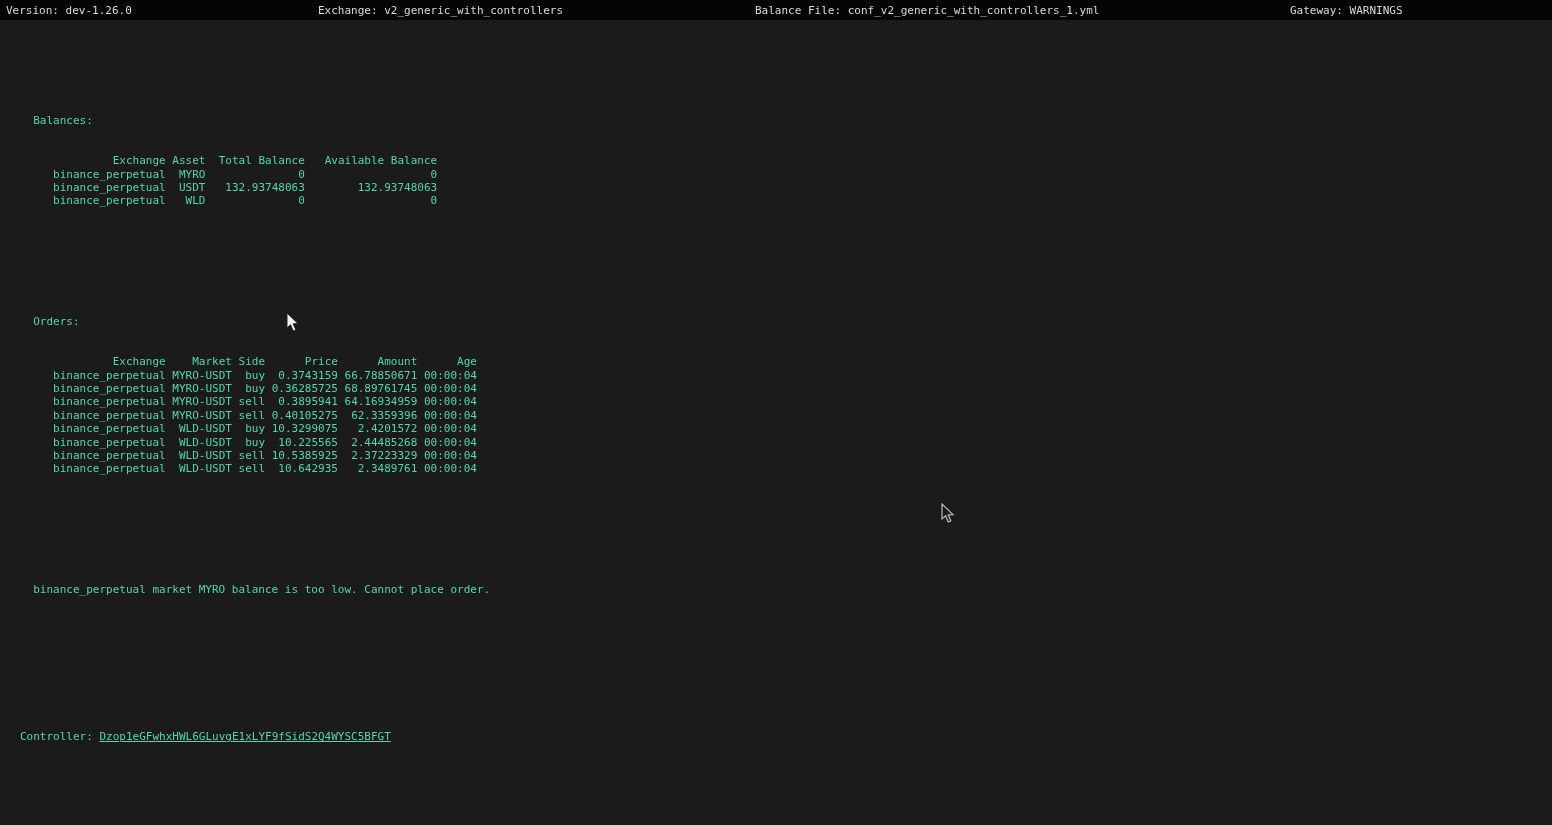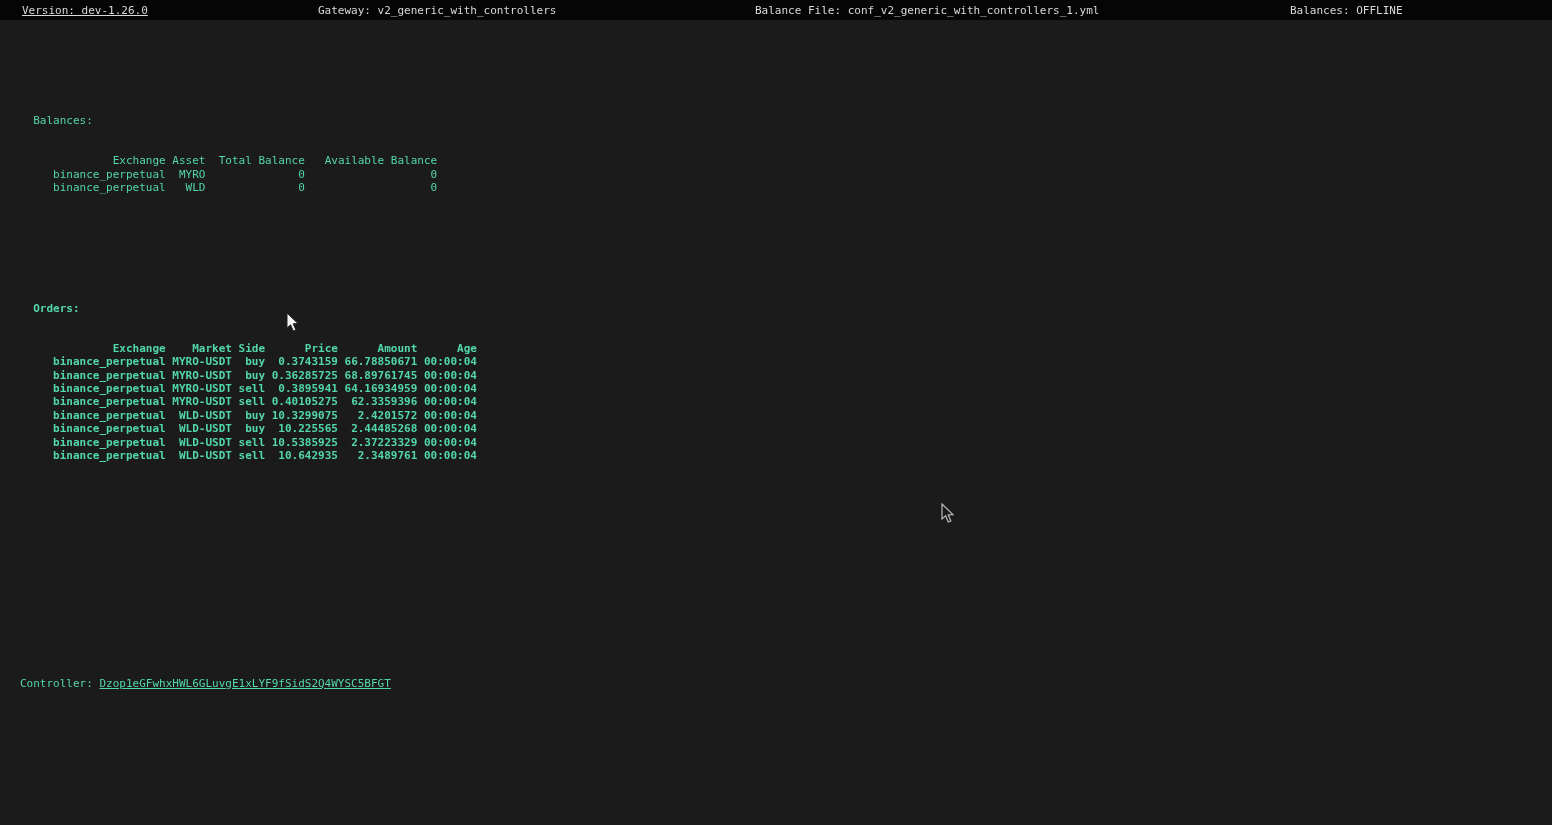--- a/index.html
+++ b/index.html
@@ -9,60 +9,61 @@
     font-family:"DejaVu Sans Mono", monospace;
     font-size:11px;line-height:13.4px;
     color:#52d7a8;
     position:relative;
   }
   .topbar{
     position:absolute;top:0;left:0;width:1552px;height:20px;
     background:#050505;color:#d9d9d9;
   }
   .topbar .tb-item{position:absolute;top:4px;white-space:pre;}
-  #tb-version{left:22px;text-decoration:underline;}
+  #tb-version{left:6px;}
   #tb-strategy{left:318px;}
   #tb-file{left:755px;}
   #tb-gateway{left:1290px;}
   .content{
     position:absolute;top:20px;left:0;width:1552px;
     padding:27px 0 0 20px;box-sizing:border-box;
     white-space:pre;
   }
   .line{white-space:pre;height:13.4px;}
   .indent-2{padding-left:13.2px;}
-  .mt1{margin-top:13.4px;font-weight:bold;}
+  .mt1{margin-top:13.4px;}
   .mt3{margin-top:40.2px;}
   .cursor{position:absolute;pointer-events:none;}
   #cursor-solid{left:286px;top:312px;}
   #cursor-outline{left:941px;top:503px;}
 </style>
 </head>
 <body>
 
 <div class="topbar">
   <span class="tb-item" id="tb-version">Version: dev-1.26.0</span>
-  <span class="tb-item" id="tb-strategy">Gateway: v2_generic_with_controllers</span>
+  <span class="tb-item" id="tb-strategy">Exchange: v2_generic_with_controllers</span>
   <span class="tb-item" id="tb-file">Balance File: conf_v2_generic_with_controllers_1.yml</span>
-  <span class="tb-item" id="tb-gateway">Balances: OFFLINE</span>
+  <span class="tb-item" id="tb-gateway">Gateway: WARNINGS</span>
 </div>
 
 <div class="content">
 
   <section>
     <div class="line indent-2">Balances:</div>
-    <div id="balances-table"><div class="line">              Exchange Asset  Total Balance   Available Balance</div><div class="line">     binance_perpetual  MYRO              0                   0</div><div class="line">     binance_perpetual   WLD              0                   0</div></div>
+    <div id="balances-table"><div class="line">              Exchange Asset  Total Balance   Available Balance</div><div class="line">     binance_perpetual  MYRO              0                   0</div><div class="line">     binance_perpetual  USDT   132.93748063        132.93748063</div><div class="line">     binance_perpetual   WLD              0                   0</div></div>
   </section>
 
   <section class="mt1">
     <div class="line indent-2">Orders:</div>
     <div id="orders-table"><div class="line">              Exchange    Market Side      Price      Amount      Age</div><div class="line">     binance_perpetual MYRO-USDT  buy  0.3743159 66.78850671 00:00:04</div><div class="line">     binance_perpetual MYRO-USDT  buy 0.36285725 68.89761745 00:00:04</div><div class="line">     binance_perpetual MYRO-USDT sell  0.3895941 64.16934959 00:00:04</div><div class="line">     binance_perpetual MYRO-USDT sell 0.40105275  62.3359396 00:00:04</div><div class="line">     binance_perpetual  WLD-USDT  buy 10.3299075   2.4201572 00:00:04</div><div class="line">     binance_perpetual  WLD-USDT  buy  10.225565  2.44485268 00:00:04</div><div class="line">     binance_perpetual  WLD-USDT sell 10.5385925  2.37223329 00:00:04</div><div class="line">     binance_perpetual  WLD-USDT sell  10.642935   2.3489761 00:00:04</div></div>
   </section>
 
   <section class="mt1">
+    <div class="line indent-2">binance_perpetual market MYRO balance is too low. Cannot place order.</div>
   </section>
 
   <section class="mt3">
     <div class="line"><span>Controller:</span><span style="margin-left:6.6px;text-decoration:underline;">Dzop1eGFwhxHWL6GLuvgE1xLYF9fSidS2Q4WYSC5BFGT</span></div>
     
     
     
   </section>
 
   

